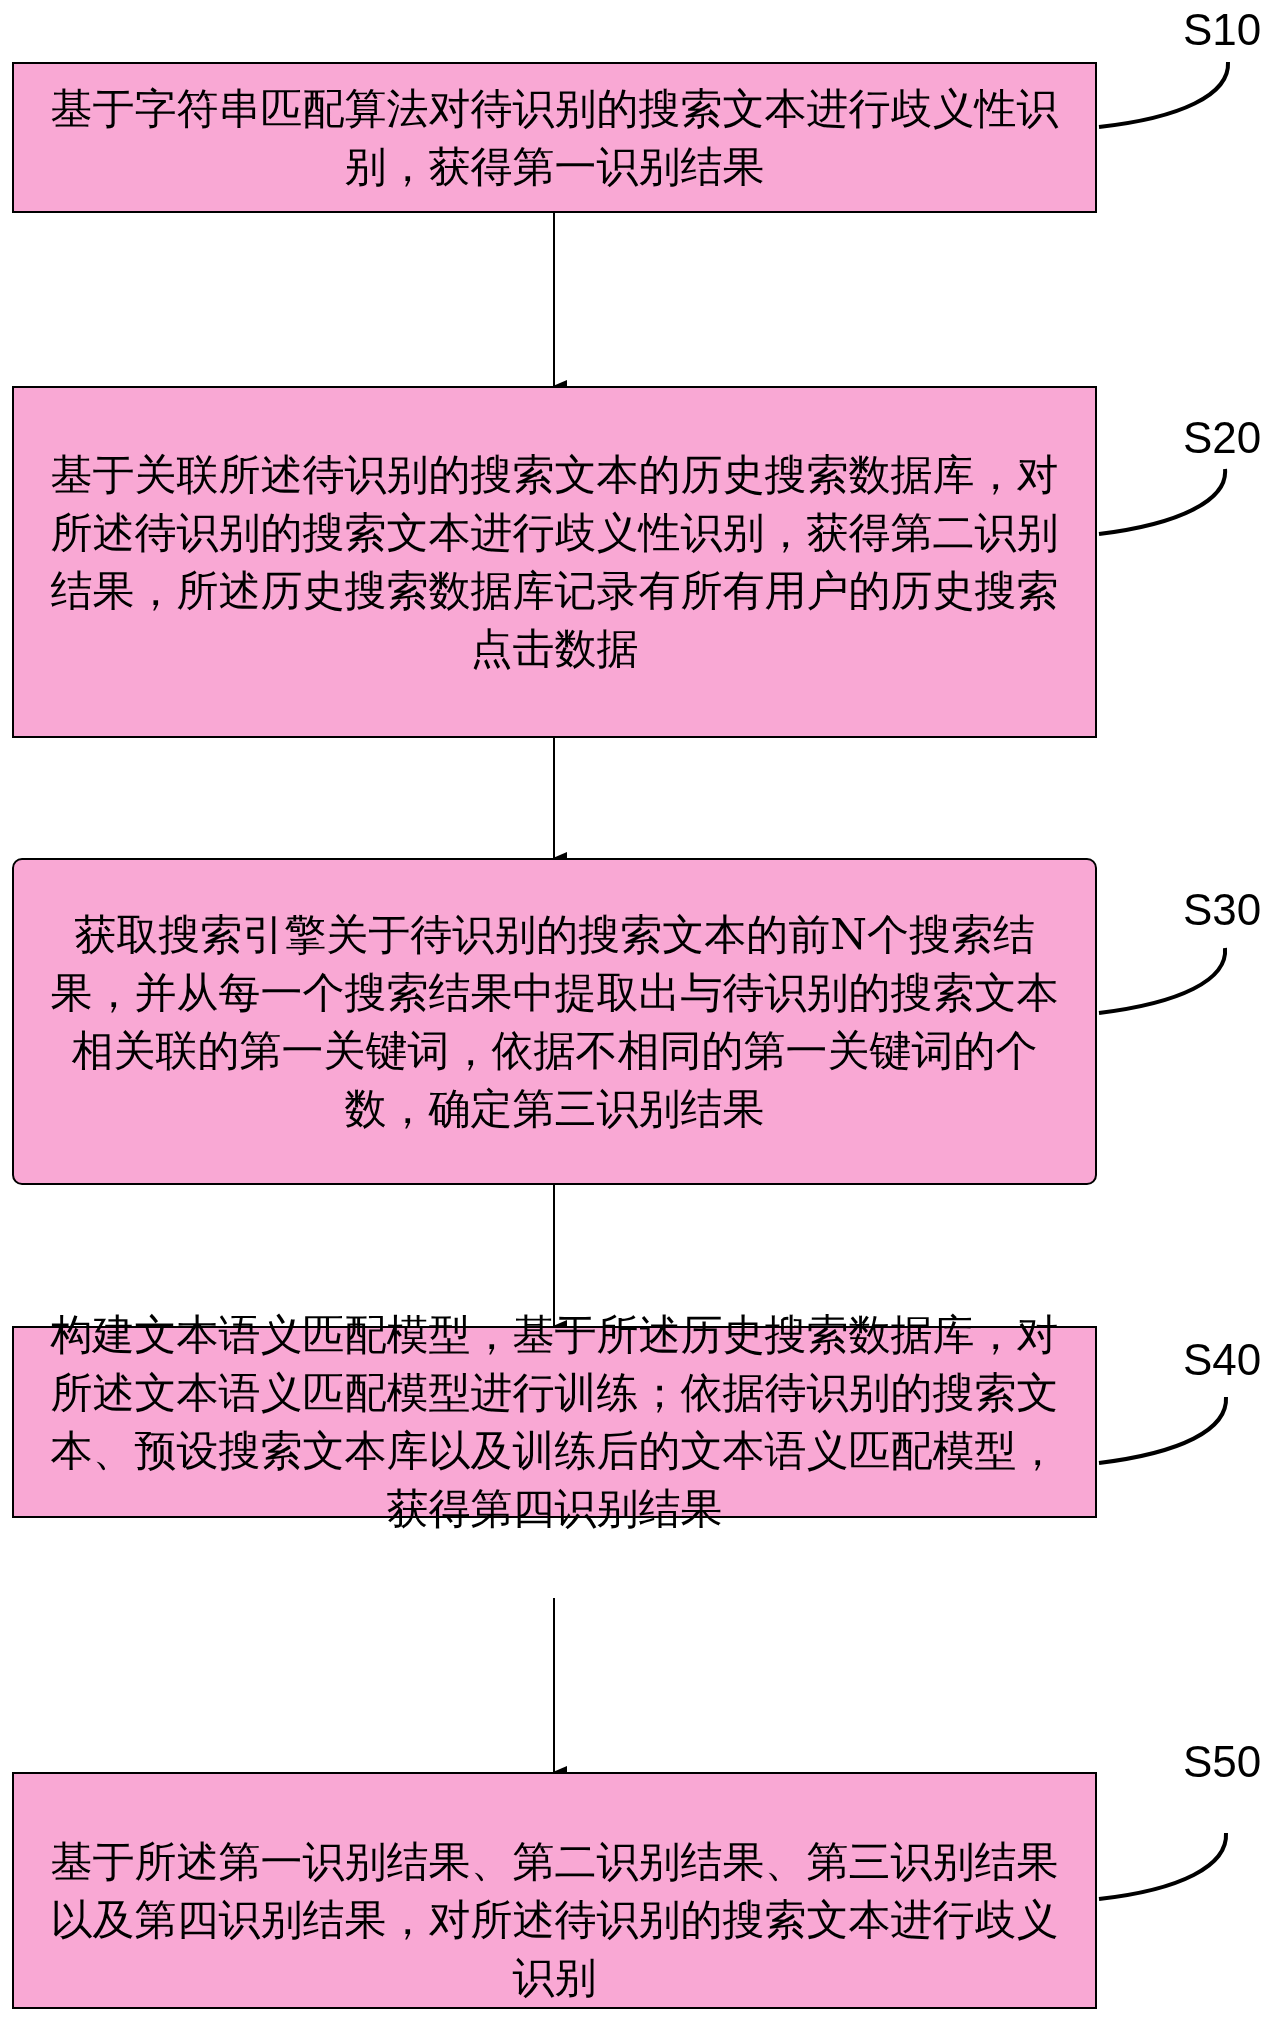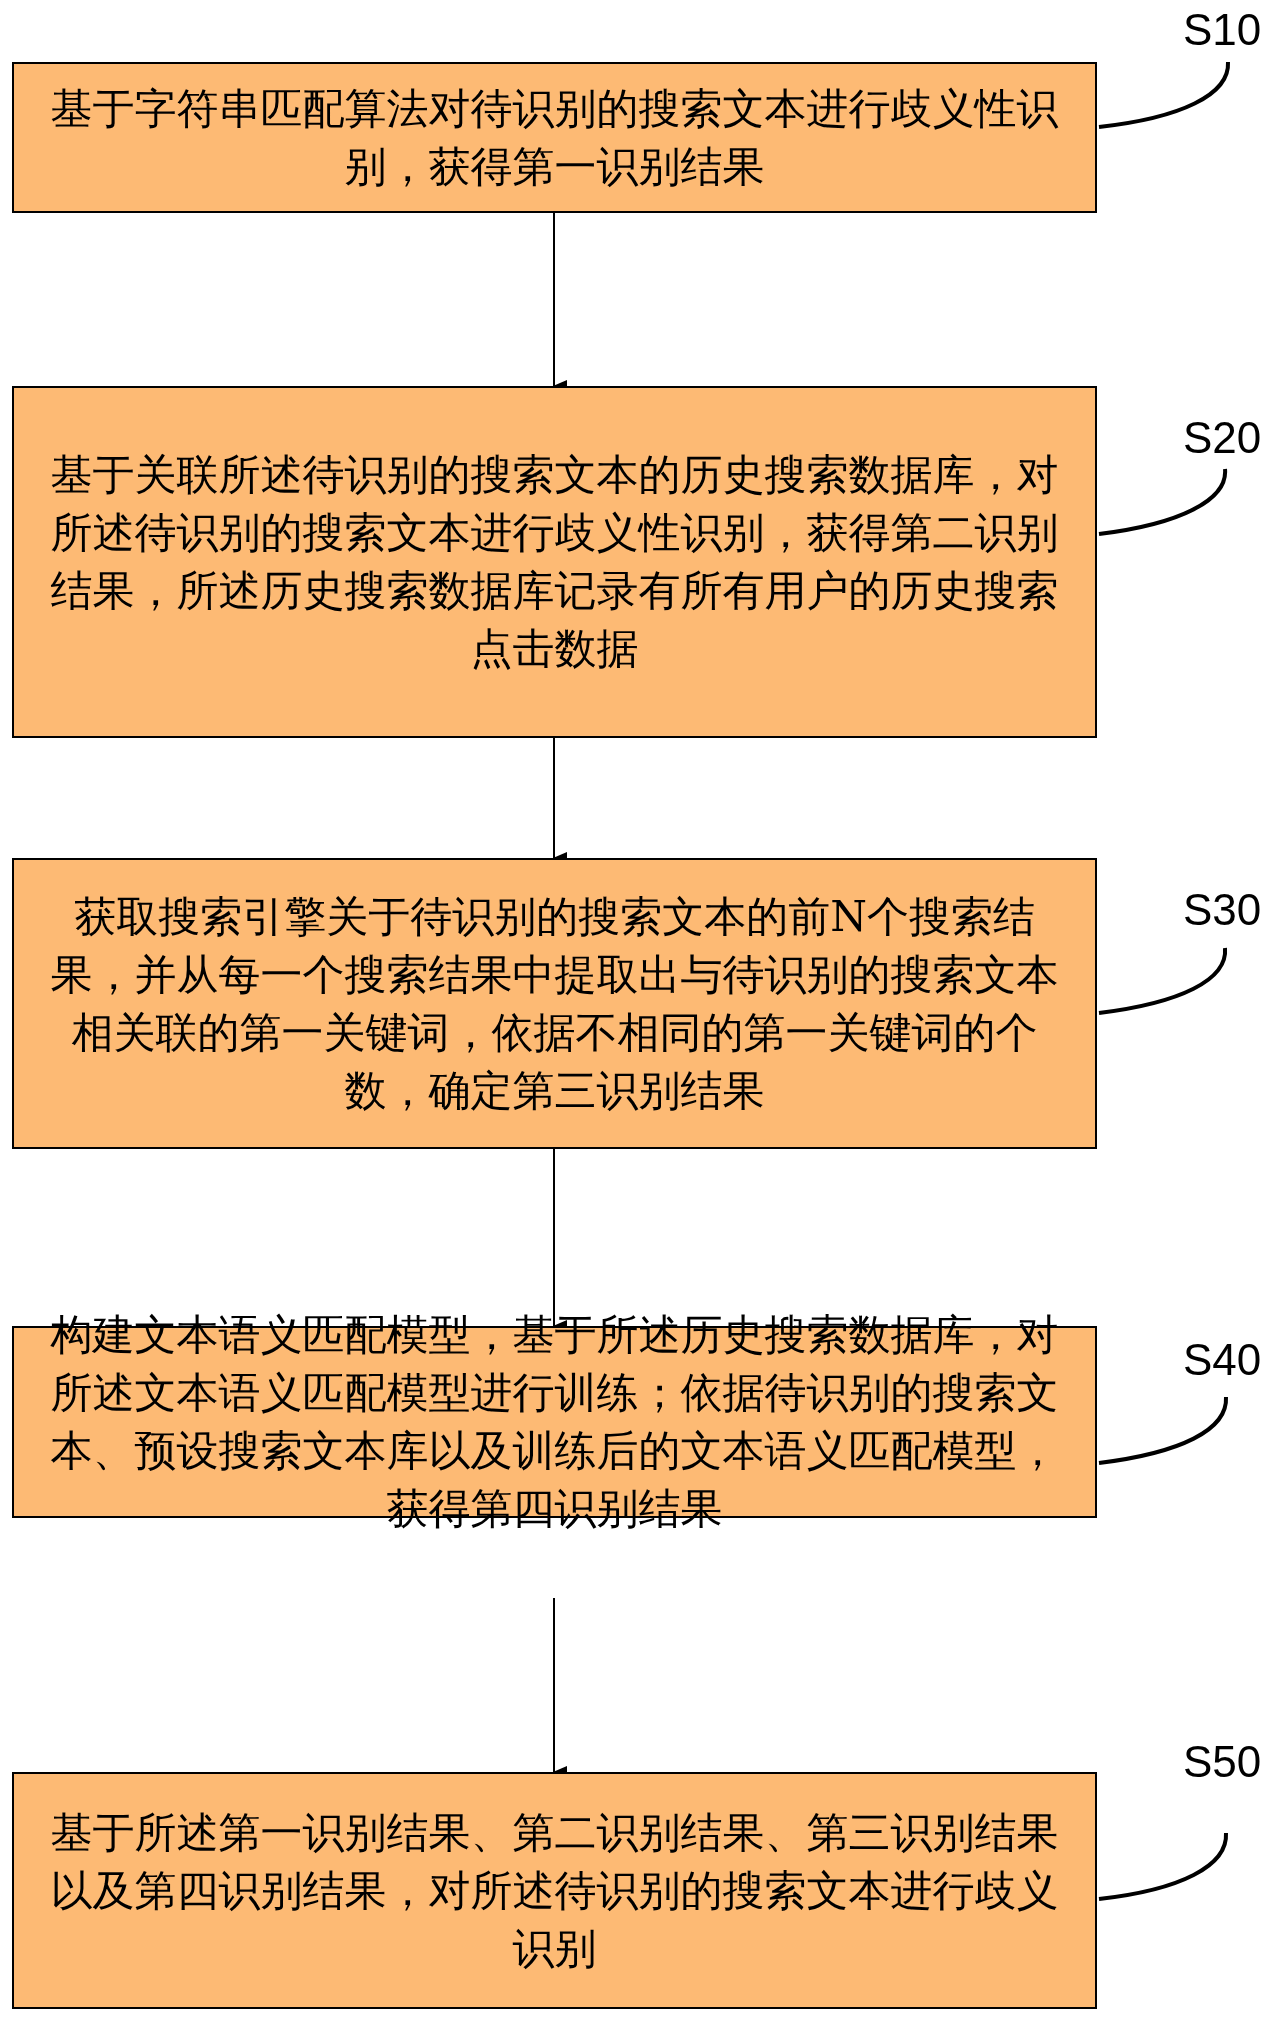--- a/index.html
+++ b/index.html
@@ -1,38 +1,38 @@
 <!DOCTYPE html>
 <html><head>
 <meta charset="utf-8">
 <style>
   html, body { margin: 0; padding: 0; background: #ffffff; }
   body { width: 1285px; height: 2023px; position: relative; overflow: hidden; }
   #canvas { position: absolute; left: 0; top: 0; width: 1285px; height: 2023px; }
   .step-box {
     position: absolute; left: 12px; width: 1085px;
-    border: 2px solid #000; box-sizing: border-box; background: #fdba74;
+    border: 2px solid #000; box-sizing: border-box; background: #f9a8d4;
     display: flex; align-items: center; justify-content: center;
   }
   .step-text {
     width: 1010px; text-align: center;
     font-family: "DejaVu Serif", "Liberation Serif", serif;
     font-size: 42px; line-height: 58px; color: #000;
     letter-spacing: 0px;
   }
   .step-label {
     position: absolute; left: 1183px;
     font-family: "Liberation Sans", "DejaVu Sans", sans-serif;
     font-size: 44px; color: #000; line-height: 1;
   }
   #b1 { top: 62px;  height: 151px; }
   #b2 { top: 386px; height: 352px; }
-  #b3 { top: 858px; height: 291px; }
+  #b3 { top: 858px; height: 327px; border-radius: 10px; }
   #b4 { top: 1326px; height: 192px; }
-  #b5 { top: 1772px; height: 237px; }
+  #b5 { top: 1772px; height: 237px; align-items: flex-end; }
   #l1 { top: 8px; text-align: right; } #l2 { top: 416px; } #l3 { top: 888px; text-align: center; } #l4 { top: 1338px; } #l5 { top: 1740px; }
 </style>
 </head>
 <body>
 
 <svg id="canvas" width="1285" height="2023" viewBox="0 0 1285 2023">
   <defs>
     <marker id="arrowhead" markerWidth="12" markerHeight="14" refX="6" refY="13" orient="auto" markerUnits="userSpaceOnUse">
       <path d="M0,0 L12,0 L6,14 Z" fill="#000"></path>
     </marker>

